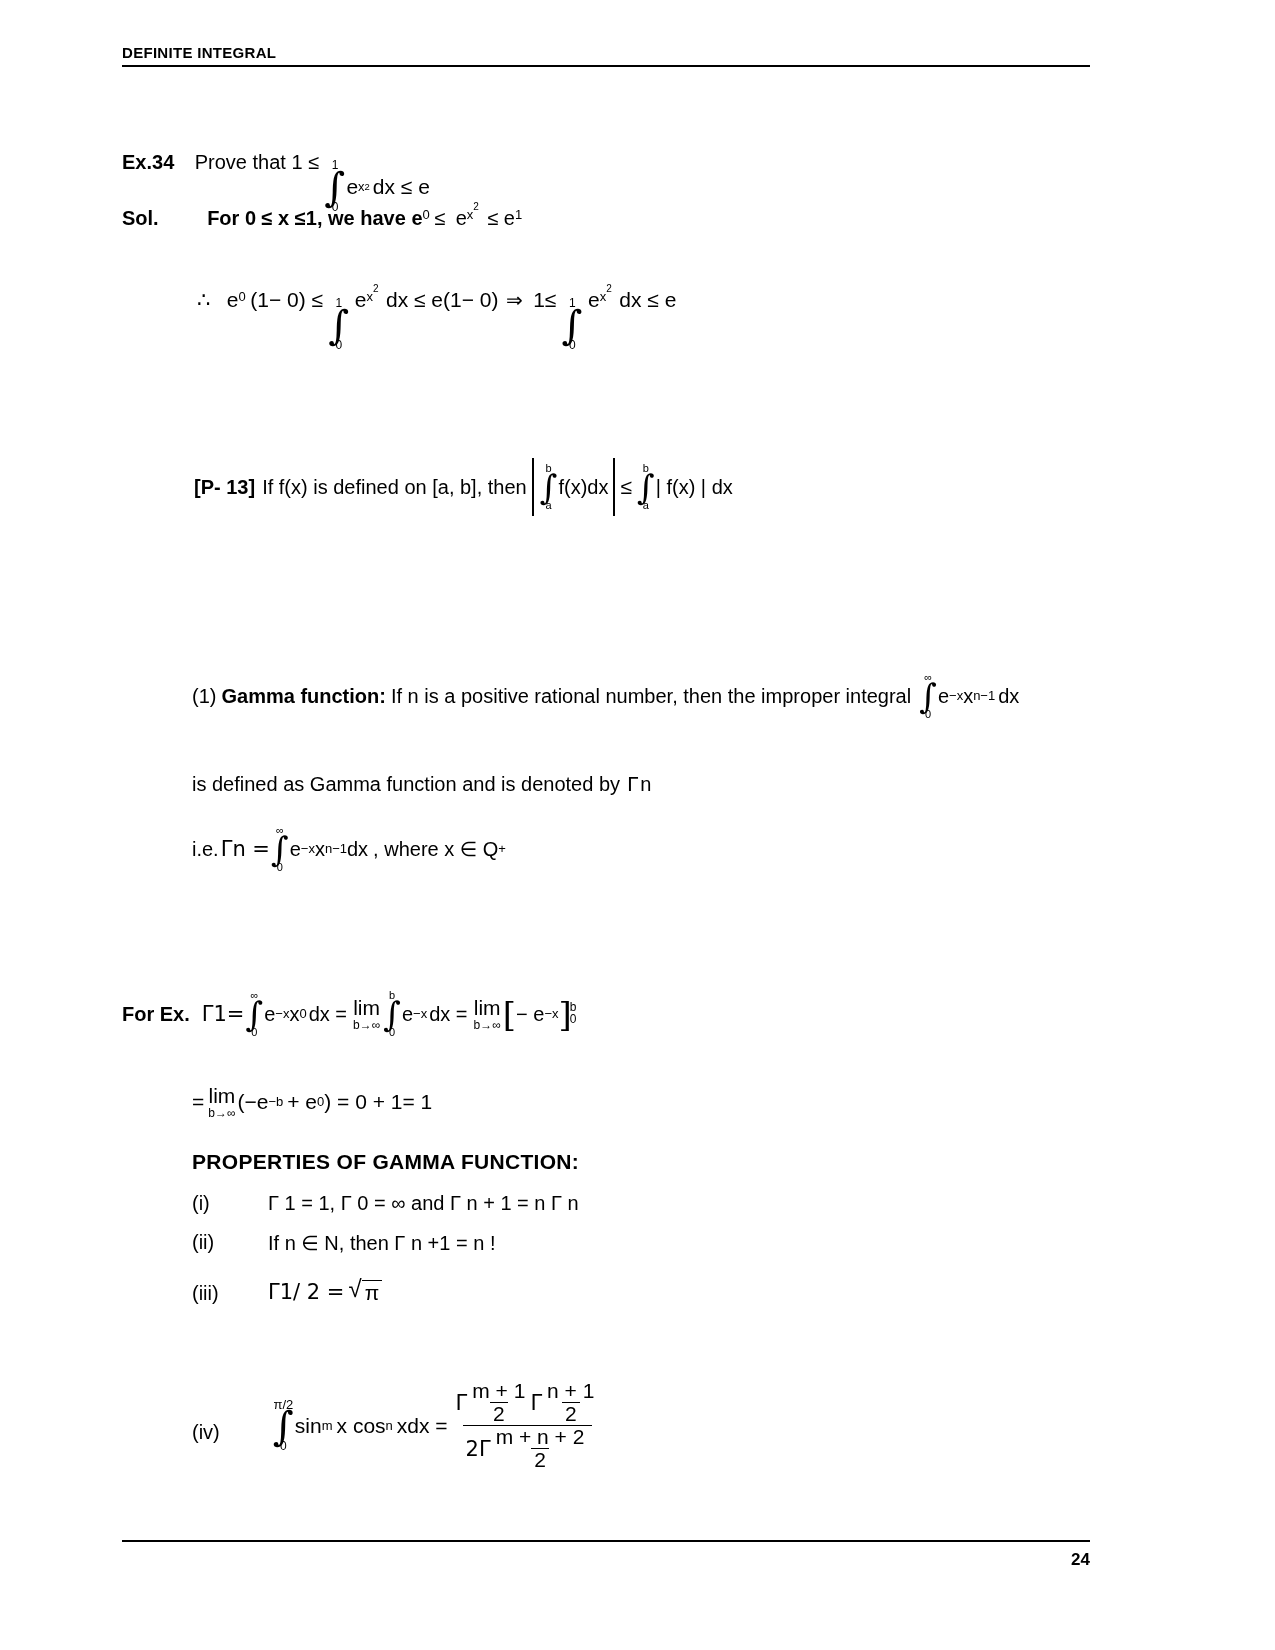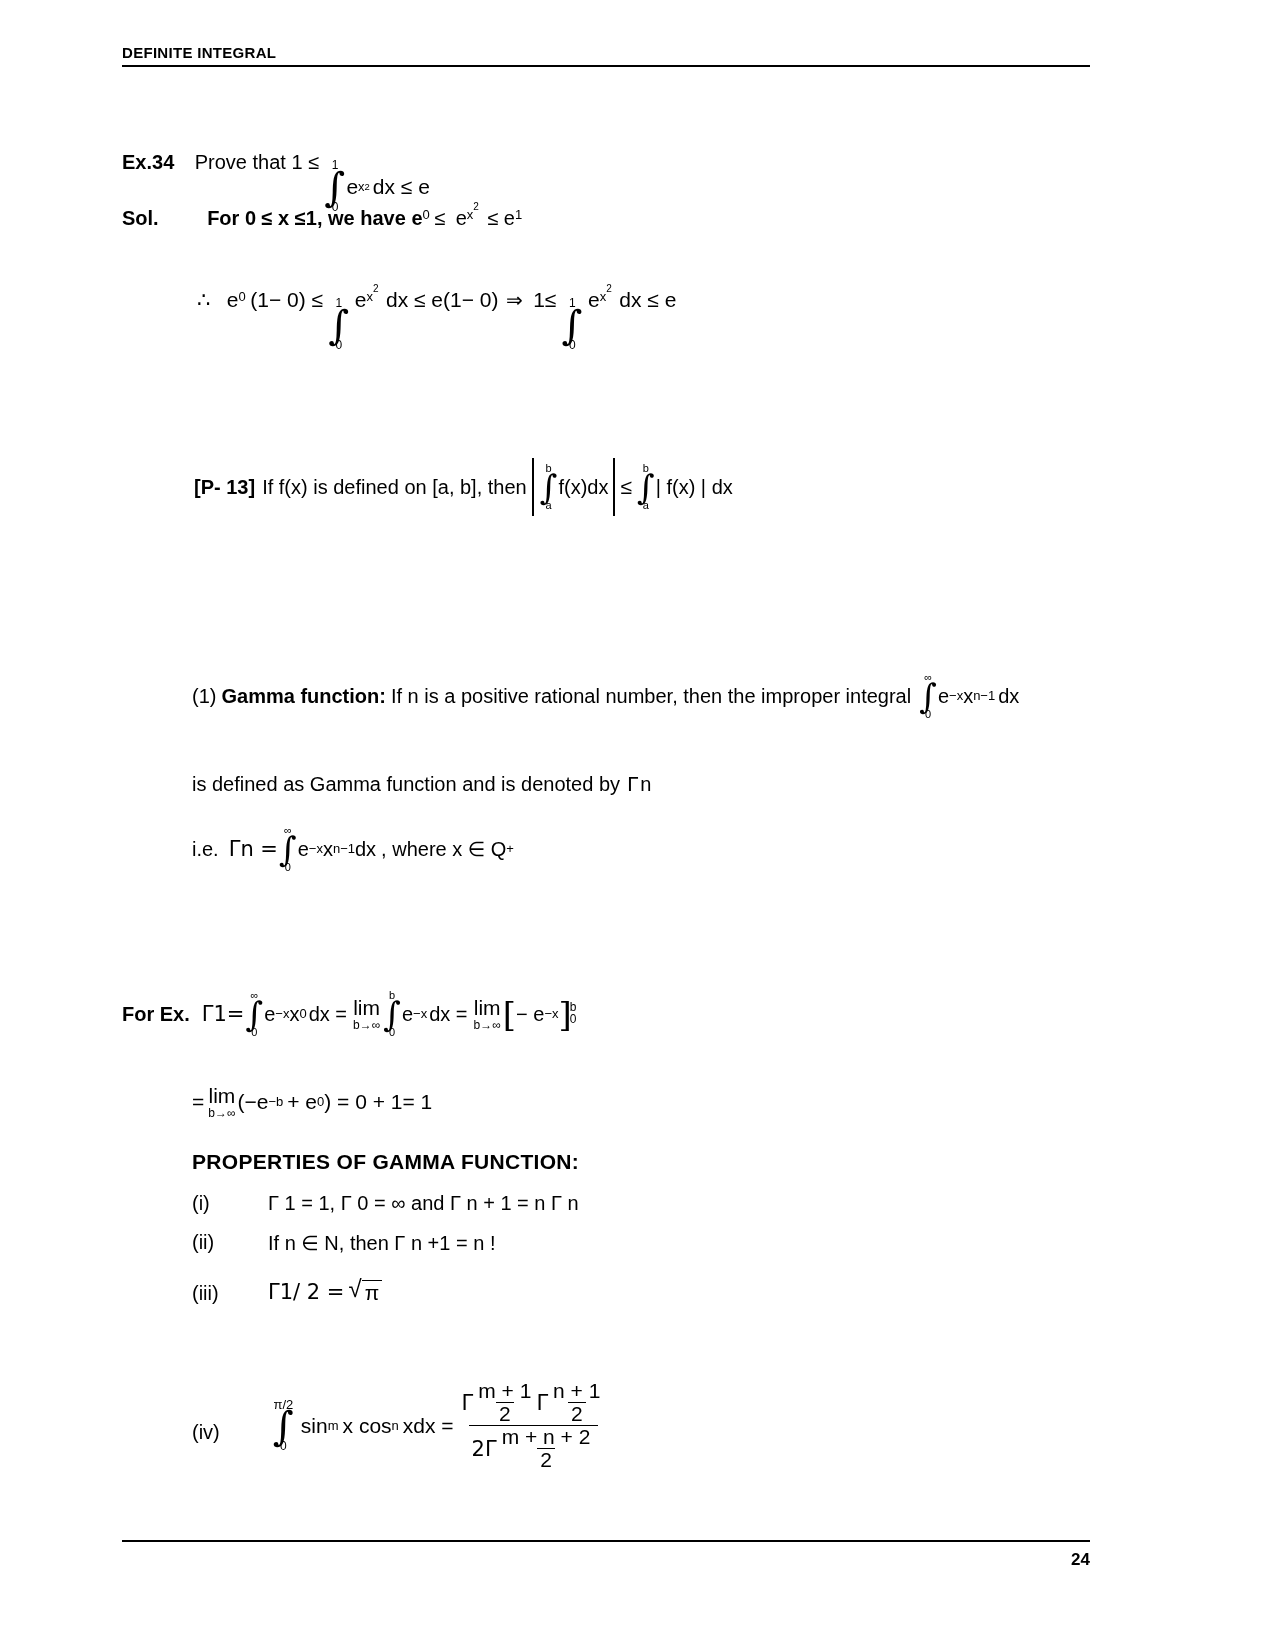--- a/index.html
+++ b/index.html
@@ -288,21 +288,21 @@
   </div>
 
   <div class="blk" style="left:192px; top:772px; display:flex; align-items:center;">
     <span class="txt">is defined as Gamma function and is denoted by</span>
     <span class="txt gm" style="margin-left:7px;">Γ</span>
     <span class="txt" style="margin-left:2px;">n</span>
   </div>
 
   <div class="blk" style="left:192px; top:825px; display:flex; align-items:center;">
     <span class="txt">i.e.</span>
-    <span class="mth gm" style="margin-left:10px;">Γn =</span>
+    <span class="mth gm" style="margin-left:2px;">Γn =</span>
     <span class="mth">
       <span class="intg small">
         <span class="lim">∞</span>
         <span class="sym">∫</span>
         <span class="lim">0</span>
       </span>
       <span style="font-size:20px;">e</span>
         <sup class="s" style="font-size:13px;">−x</sup>
         <span style="font-size:20px;">x</span>
         <sup class="s" style="font-size:13px;">n−1</sup>
@@ -392,21 +392,21 @@
 
   <div class="prop-num" style="left:192px; top:1421px;">(iv)</div>
   <div class="blk" style="left:272px; top:1380px; display:flex; align-items:center;">
     <span class="mth">
       <span class="intg">
         <span class="lim" style="font-size:13px;">π/2</span>
         <span class="sym">∫</span>
         <span class="lim">0</span>
       </span>
     </span>
-    <span class="mth" style="margin-left:6px;">sin</span>
+    <span class="mth" style="">sin</span>
       <sup class="s" style="font-size:13px;">m</sup>
     <span class="mth" style="margin-left:4px;">x cos</span>
       <sup class="s" style="font-size:13px;">n</sup>
     <span class="mth" style="margin-left:4px;">xdx =</span>
 
     <span class="frac" style="margin-left:5px;">
       <span class="num" style="display:flex;align-items:center;">
         <span class="gm" style="font-size:21px;">Γ</span>
         <span class="frac">
           <span class="num" style="font-size:21px;">m + 1</span>

